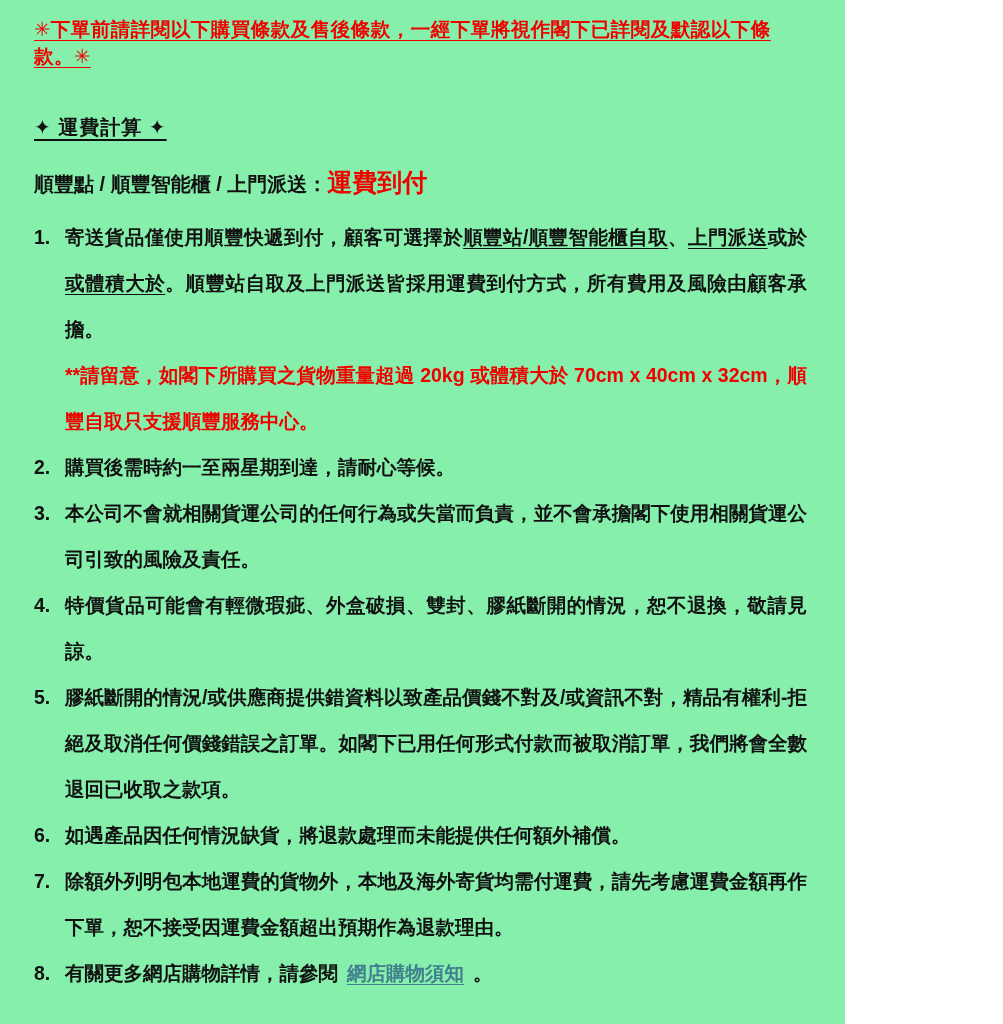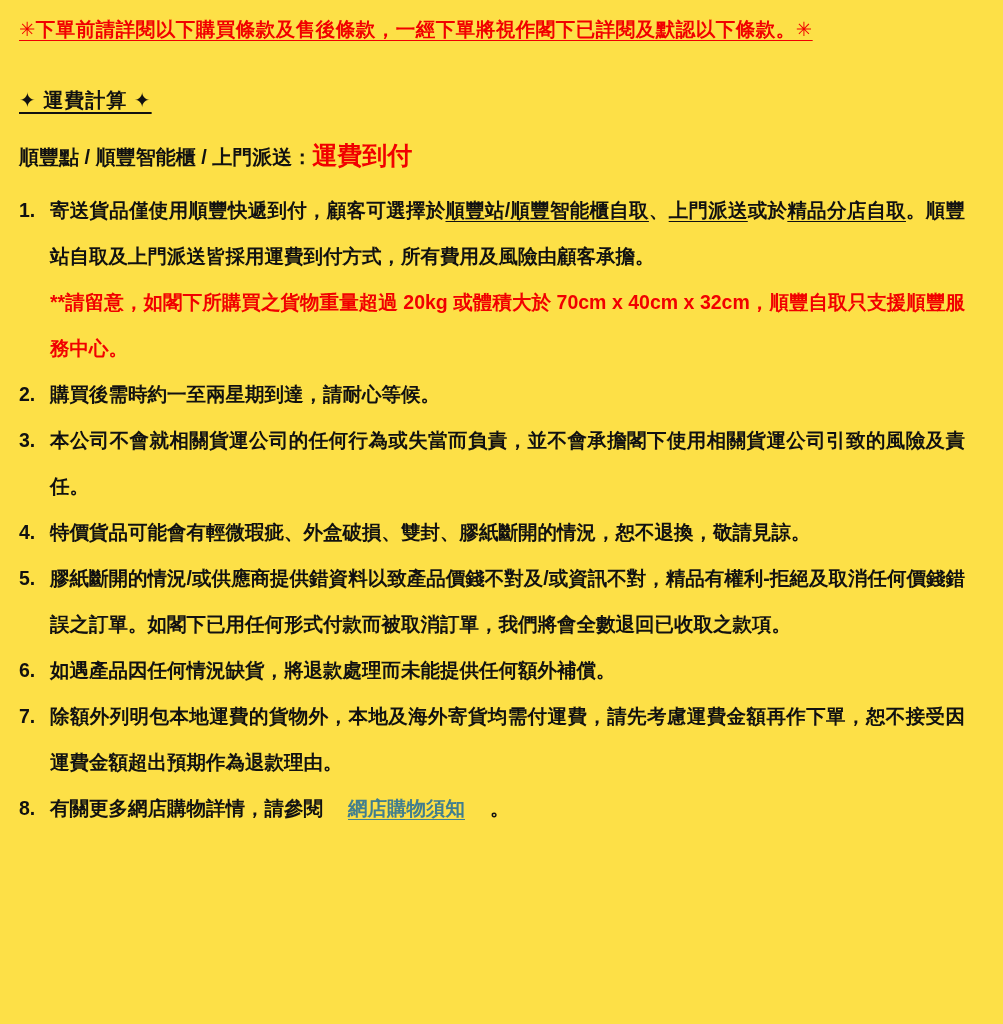--- a/index.html
+++ b/index.html
@@ -8,25 +8,25 @@
     --ink:#111111;
   }
   html,body{margin:0;padding:0;background:#ffffff;}
   body{
     font-family:"Liberation Sans","DejaVu Sans",sans-serif;
     color:var(--ink);
     font-weight:700;
     -webkit-font-smoothing:antialiased;
   }
   .page{
-    width:1003px;
+    width:845px;
     min-height:1024px;
     box-sizing:border-box;
-    padding:16px 38px 20px 19px;
-    background:#fde047;
+    padding:16px 38px 20px 34px;
+    background:#86efac;
     overflow:hidden;
   }
   
   .top-notice{
     color:var(--red);
     font-size:19.5px;
     line-height:27px;
     text-decoration:underline;
     text-underline-offset:4px;
     margin:0 0 44px 0;
@@ -77,42 +77,42 @@
   }
   .u-seg{
     text-decoration:underline;
     text-underline-offset:4px;
   }
   .note-red{color:var(--red);}
   .inline-link{
     color:var(--link);
     text-decoration:underline;
     text-underline-offset:4px;
-    margin:0 25px;
+    margin:0 9px;
     cursor:pointer;
   }
 </style>
 </head>
 <body>
 
 <div class="page">
 
   <p class="top-notice">✳下單前請詳閱以下購買條款及售後條款，一經下單將視作閣下已詳閱及默認以下條款。✳</p>
 
   <h2 class="section-heading heading-shipping">✦ 運費計算 ✦</h2>
 
   <p class="shipping-methods"><span>順豐點 / 順豐智能櫃 / 上門派送：</span><span class="methods-value">運費到付</span></p>
 
 
 
   <div class="terms-list">
 
     <div class="term-item">
       <span class="item-num">1.</span>
-      <span class="item-content"><span>寄送貨品僅使用順豐快遞到付，顧客可選擇於</span><span class="u-seg">順豐站/順豐智能櫃自取</span><span>、</span><span class="u-seg">上門派送</span><span>或於</span><span class="u-seg">精品分店自取</span><span>。順豐站自取及上門派送皆採用運費到付方式，所有費用及風險由顧客承擔。</span></span>
+      <span class="item-content"><span>寄送貨品僅使用順豐快遞到付，顧客可選擇於</span><span class="u-seg">順豐站/順豐智能櫃自取</span><span>、</span><span class="u-seg">上門派送</span><span>或於</span><span class="u-seg">或體積大於</span><span>。順豐站自取及上門派送皆採用運費到付方式，所有費用及風險由顧客承擔。</span></span>
     </div>
 
     <div class="term-item">
       <span class="item-num"></span>
       <span class="item-content note-red">**請留意，如閣下所購買之貨物重量超過 20kg 或體積大於 70cm x 40cm x 32cm，順豐自取只支援順豐服務中心。</span>
     </div>
 
     <div class="term-item">
       <span class="item-num">2.</span>
       <span class="item-content">購買後需時約一至兩星期到達，請耐心等候。</span>

